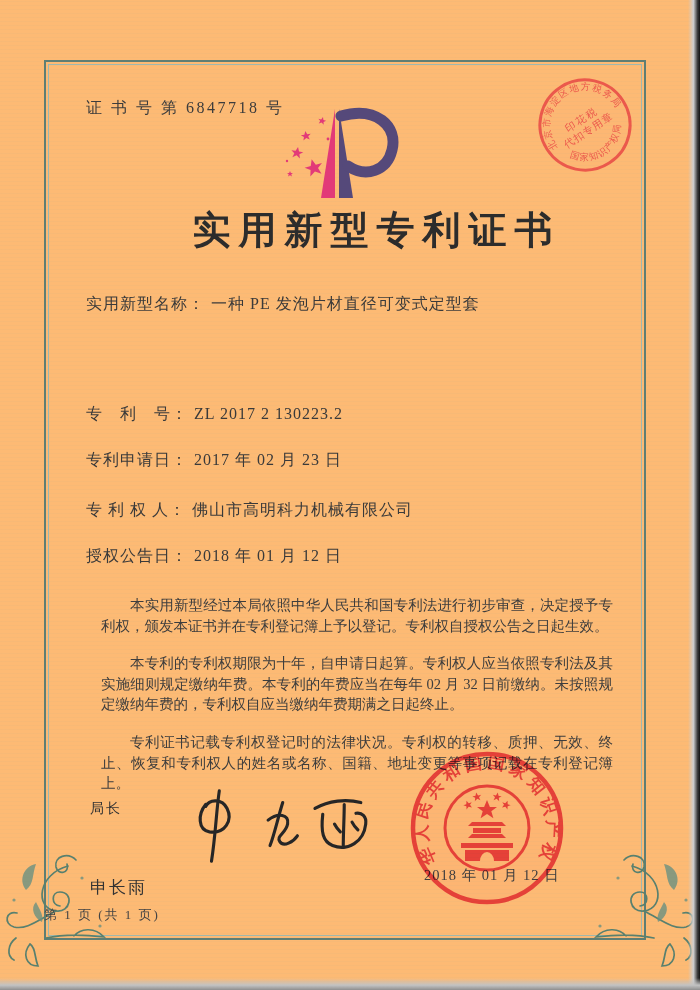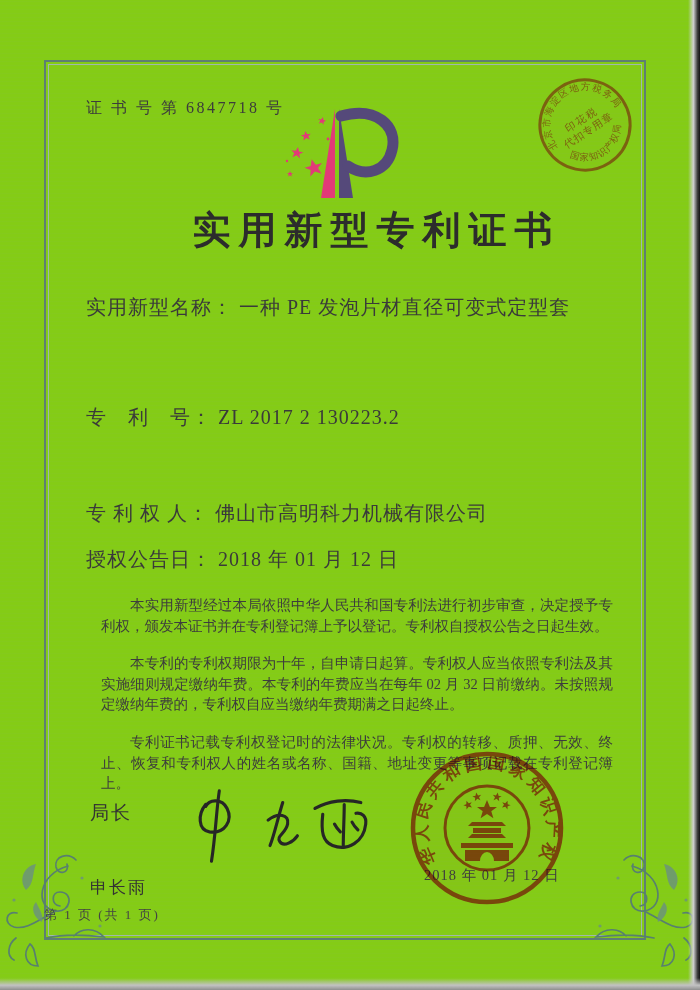--- a/index.html
+++ b/index.html
@@ -1,31 +1,31 @@
 <!DOCTYPE html>
 <html><head>
 <meta charset="utf-8">
 <style>
   html,body{margin:0;padding:0;}
   body{width:700px;height:990px;background:#ffffff;font-family:"Liberation Serif","DejaVu Serif",serif;}
-  #page{position:relative;width:700px;height:990px;overflow:hidden;background:#84cc16;}
+  #page{position:relative;width:700px;height:990px;overflow:hidden;background:#fdba74;}
   .paper-texture{position:absolute;inset:0;background-image:repeating-linear-gradient(0deg,rgba(140,160,150,0.05) 0 1px,transparent 1px 4px);pointer-events:none;}
   .edge-r{position:absolute;top:0;right:0;width:12px;height:100%;background:linear-gradient(to right,rgba(0,0,0,0) 0%,#cfcfcf 45%,#3a3a3a 80%,#121212 100%);}
   .edge-b{position:absolute;left:0;bottom:0;width:100%;height:12px;background:linear-gradient(to bottom,rgba(0,0,0,0) 0%,#c2c2c2 60%,#8f8f8f 100%);}
   .frame{position:absolute;left:44px;top:60px;width:598px;height:876px;border:2px solid #5e7e74;}
   .frame-inner{position:absolute;inset:2px;border:1px solid #9fb8ae;}
   .cert-number{position:absolute;left:86px;top:98px;font-size:16px;letter-spacing:2.5px;color:#3c3c3c;}
   .logo{position:absolute;left:278px;top:106px;width:140px;height:100px;}
   .tax-stamp{position:absolute;left:536px;top:76px;width:98px;height:98px;transform:rotate(-33deg);mix-blend-mode:multiply;opacity:.92;}
   .title{position:absolute;left:44px;top:205px;width:665px;text-align:center;font-size:38px;font-weight:700;letter-spacing:8px;color:#2c2c2c;}
-  .field{position:absolute;left:86px;width:540px;font-size:20px;letter-spacing:1px;color:#3a3a3a;white-space:nowrap;}
+  .field{position:absolute;left:86px;width:540px;font-size:16px;letter-spacing:1px;color:#3a3a3a;white-space:nowrap;}
   .field .colon{margin-right:6px;}
   .paras{position:absolute;left:84px;top:578px;width:546px;color:#3d3d3d;}
   .paras p{margin:17px;text-indent:2em;font-size:14.5px;line-height:20.6px;text-align:justify;}
-  .signer-title{position:absolute;left:90px;top:800px;font-size:19px;letter-spacing:2px;color:#333;}
+  .signer-title{position:absolute;left:90px;top:800px;font-size:14px;letter-spacing:2px;color:#333;}
   .signer-name{position:absolute;left:90px;top:876px;font-size:17px;letter-spacing:2px;color:#333;}
   .signature{position:absolute;left:190px;top:780px;width:205px;height:92px;}
   .issue-date{position:absolute;left:424px;top:866px;font-size:14.5px;letter-spacing:1px;color:#3f3f3f;white-space:nowrap;}
   .office-stamp{position:absolute;left:407px;top:748px;width:160px;height:160px;mix-blend-mode:multiply;opacity:.92;}
   .footer{position:absolute;left:44px;top:906px;width:598px;font-size:13px;letter-spacing:2px;color:#444;}
   .ornament{position:absolute;width:130px;height:132px;}
   .ornament.left{left:-4px;top:848px;}
   .ornament.right{left:574px;top:848px;transform:scaleX(-1);}
   svg text{font-family:"Liberation Serif","DejaVu Serif",serif;}
 </style>
@@ -110,20 +110,23 @@
   </svg>
 
   <div class="title">实用新型专利证书</div>
 
   <div class="field" style="top:294px">
     <span>实用新型名称</span><span class="colon">：</span><span>一种 PE 发泡片材直径可变式定型套</span>
   </div>
   <div class="field" style="top:404px">
     <span>专　利　号</span><span class="colon">：</span><span>ZL 2017 2 130223.2</span>
   </div>
+  <div class="field" style="top:450px">
+    <span>专利申请日</span><span class="colon">：</span><span>2017 年 02 月 23 日</span>
+  </div>
   <div class="field" style="top:500px">
     <span>专 利 权 人</span><span class="colon">：</span><span>佛山市高明科力机械有限公司</span>
   </div>
   <div class="field" style="top:546px">
     <span>授权公告日</span><span class="colon">：</span><span>2018 年 01 月 12 日</span>
   </div>
 
   <div class="paras">
     <p>本实用新型经过本局依照中华人民共和国专利法进行初步审查，决定授予专利权，颁发本证书并在专利登记簿上予以登记。专利权自授权公告之日起生效。</p>
     <p>本专利的专利权期限为十年，自申请日起算。专利权人应当依照专利法及其实施细则规定缴纳年费。本专利的年费应当在每年 02 月 32 日前缴纳。未按照规定缴纳年费的，专利权自应当缴纳年费期满之日起终止。</p>

